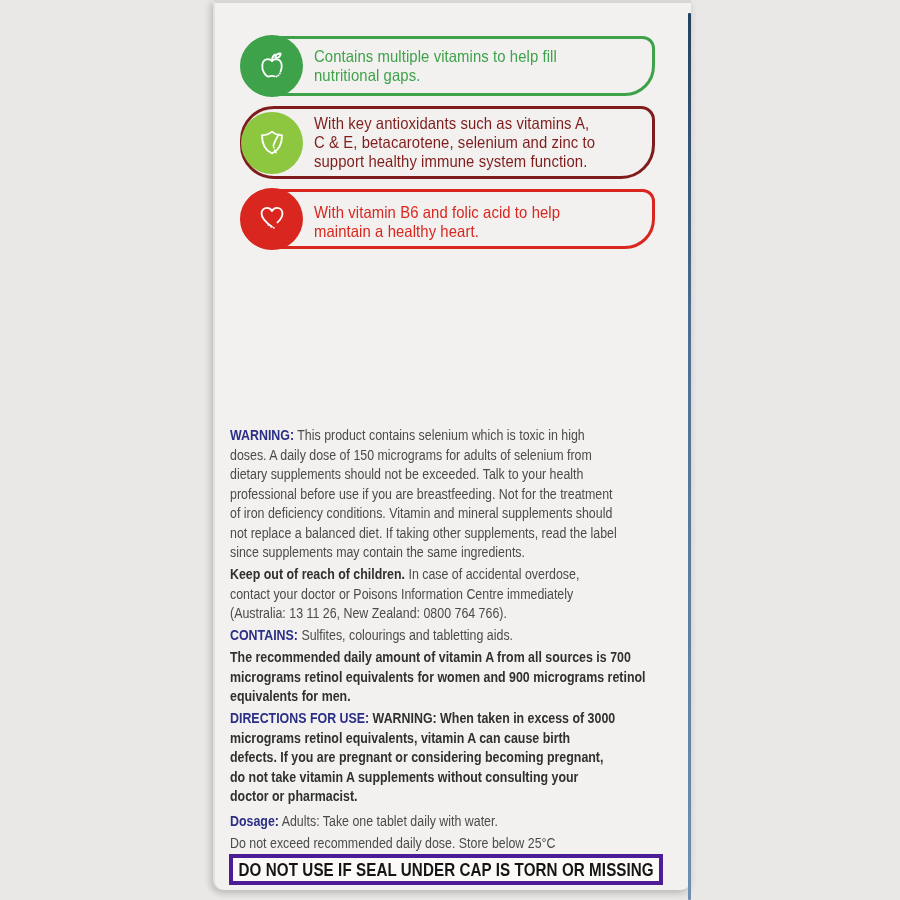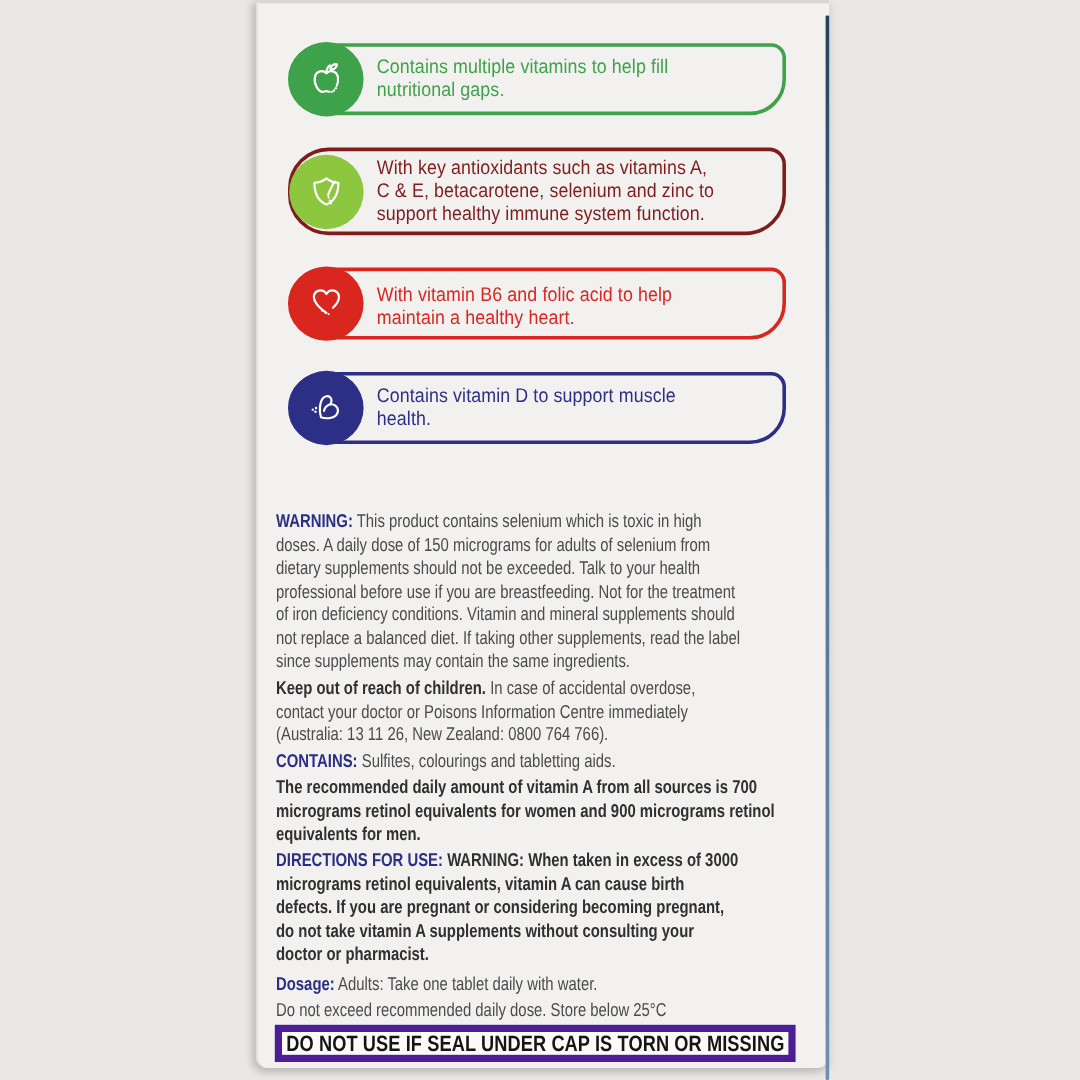--- a/index.html
+++ b/index.html
@@ -17,21 +17,21 @@
   .edge-line {
     position:absolute; left:688px; top:13px; width:3px; height:887px;
     background:linear-gradient(#24425e, #4c6e92 35%, #6e8fae);
     border-radius:1px; z-index:5;
   }
 
   
   .benefits { position:absolute; left:25px; top:33px; width:415px; }
   .pill {
     position:relative; border:3px solid currentColor; border-radius:34px 14px 34px 34px;
-    min-height:60px; margin-bottom:27px; display:flex; align-items:center;
+    min-height:60px; margin-bottom:10px; display:flex; align-items:center;
     padding:5px 10px 5px 71px; background:transparent;
   }
   .pill-icon {
     position:absolute; left:-2px; top:50%; transform:translateY(-50%);
     width:62px; height:62px; border-radius:50%;
     display:flex; align-items:center; justify-content:center;
   }
   .pill-icon svg { width:40px; height:40px; stroke:#ffffff; stroke-width:2; fill:none;
     stroke-linecap:round; stroke-linejoin:round; }
   .pill-icon svg .dot { fill:#ffffff; stroke:none; }
@@ -48,21 +48,21 @@
   }
   .info p { margin:0 0 2.5px; white-space:normal; }
   .info b, .info span { white-space:pre; }
   .navy { color:#2b2e85; font-weight:bold; }
   .dark { color:#303030; font-weight:bold; }
   .boldpara { color:#303030; font-weight:bold; white-space:pre; }
   .gap { margin-top:5px !important; }
 
   .seal-box {
     position:absolute; left:14px; top:851px; width:434px; height:31px;
-    border:6px solid #4c1d95; background:#fbfaf8;
+    border:4px solid #4c1d95; background:#fbfaf8;
     display:flex; align-items:center; justify-content:center;
   }
   .seal-box span {
     font-weight:bold; font-size:18.5px; color:#151515; white-space:pre;
     transform:scaleX(0.82); letter-spacing:0.1px;
   }
 </style>
 </head>
 <body>
 
@@ -108,33 +108,20 @@
           <path d="M22 30.5 C14 25 10.5 20.5 10.5 16 C10.5 12.2 13.3 9.8 16.6 9.8 C19 9.8 21 11.2 22 13.2 C23 11.2 25 9.8 27.4 9.8 C30.7 9.8 33.5 12.2 33.5 16 C33.5 19.2 31.7 22.4 28 25.8"></path>
           <circle class="dot" cx="18" cy="28.5" r="1"></circle>
           <circle class="dot" cx="21" cy="30.4" r="1"></circle>
           <circle class="dot" cx="24" cy="31.6" r="1"></circle>
         </svg>
       </span>
       <span class="pill-text">With vitamin B6 and folic acid to help
 maintain a healthy heart.</span>
     </div>
 
-    <div class="pill" style="color: rgb(45, 47, 134);">
-      <span class="pill-icon" style="background-color: rgb(45, 47, 134);">
-        <svg viewBox="0 0 44 44">
-          <path d="M17 30.5 C15.2 25 15.8 16.5 19 12.8 C20.6 11 23.6 10.6 25.4 12.2 C27.2 13.8 27 16.8 25.4 18.6 C29 18.2 32.2 20.4 32.6 23.8 C33 27.6 30 30.6 25.6 31.2 C22.4 31.6 19 31.3 17 30.5 Z"></path>
-          <path d="M25.4 18.6 C22.4 19.6 20.4 21.6 19.8 24.6"></path>
-          <circle class="dot" cx="9.5" cy="23.5" r="1.1"></circle>
-          <circle class="dot" cx="12.5" cy="22" r="1.1"></circle>
-          <circle class="dot" cx="12" cy="25.5" r="1.1"></circle>
-        </svg>
-      </span>
-      <span class="pill-text">Contains vitamin D to support muscle
-health.</span>
-    </div>
 
   </div>
 
   <div class="info">
     <p><b class="navy">WARNING:</b> <span>This product contains selenium which is toxic in high
 doses. A daily dose of 150 micrograms for adults of selenium from
 dietary supplements should not be exceeded. Talk to your health
 professional before use if you are breastfeeding. Not for the treatment
 of iron deficiency conditions. Vitamin and mineral supplements should
 not replace a balanced diet. If taking other supplements, read the label

